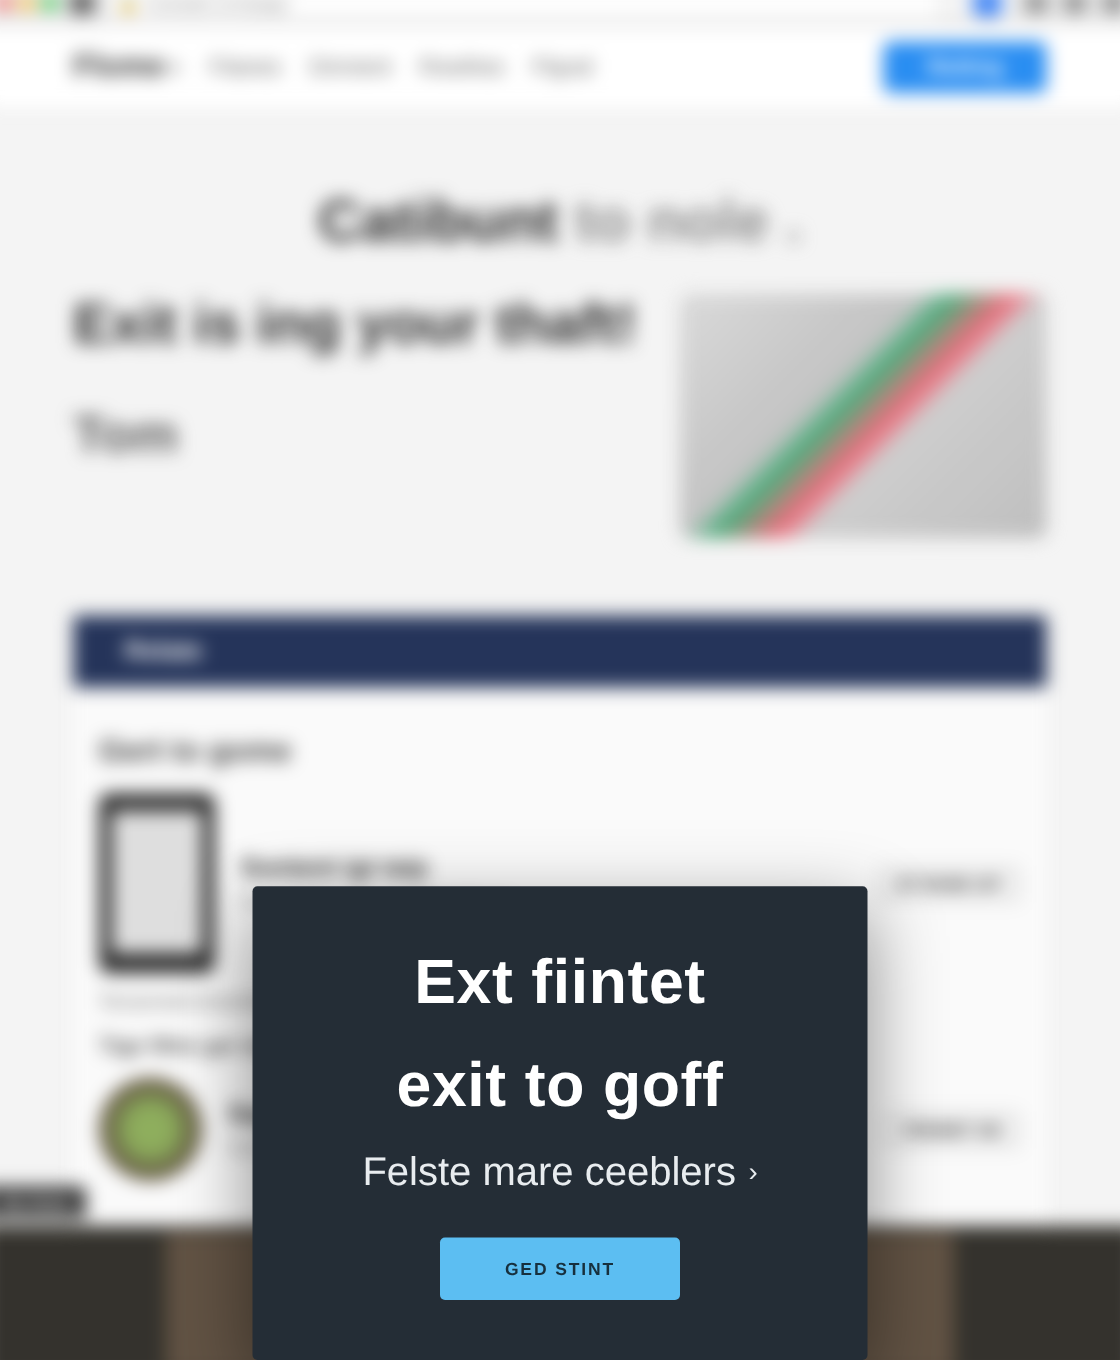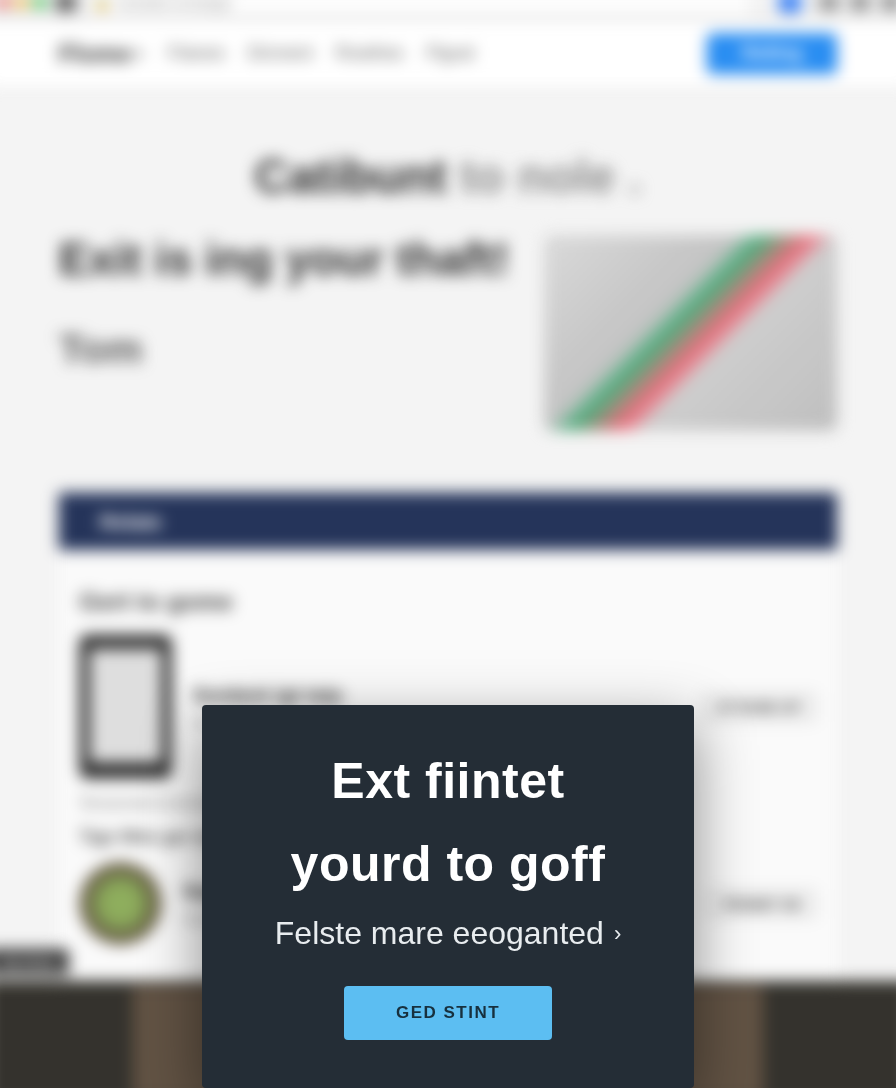--- a/index.html
+++ b/index.html
@@ -113,21 +113,21 @@
   .modal .link{
     font-size:32px; font-weight:400; margin-top:22px; display:inline-flex; align-items:center; gap:10px;
     color:#e8ecef;
   }
   .modal .link .chev{ font-size:22px; }
   .modal .desc{
     font-size:16px; line-height:1.45; color:#cfd6dc; margin-top:24px; padding:0 10px;
   }
   .modal .ged{
     display:inline-block; margin-top:34px; background:#5cbef2; color:#17303e;
-    font-size:17px; font-weight:700; letter-spacing:1.5px;
+    font-size:14px; font-weight:700; letter-spacing:1.5px;
     padding:17px 52px; border-radius:4px; border:none; cursor:pointer;
   }
 </style>
 </head>
 <body>
 
 <div class="bg">
 
   <div class="chrome">
     <div class="traffic">
@@ -217,20 +217,20 @@
       <div class="t">Pious He Aue Nausete</div>
     </div>
     <div class="tile"></div>
   </div>
 
 </div>
 
 <div class="overlay">
   <div class="modal">
     <h1>Ext fiintet</h1>
-    <h2>yourd to goff</h2>
+    <h2>exit to goff</h2>
     <div class="link">
-      <span>Felste mare eeoganted</span>
+      <span>Felste mare ceeblers</span>
       <span class="chev">›</span>
     </div>
     <button class="ged">GED STINT</button>
   </div>
 </div>
 
 </body></html>

